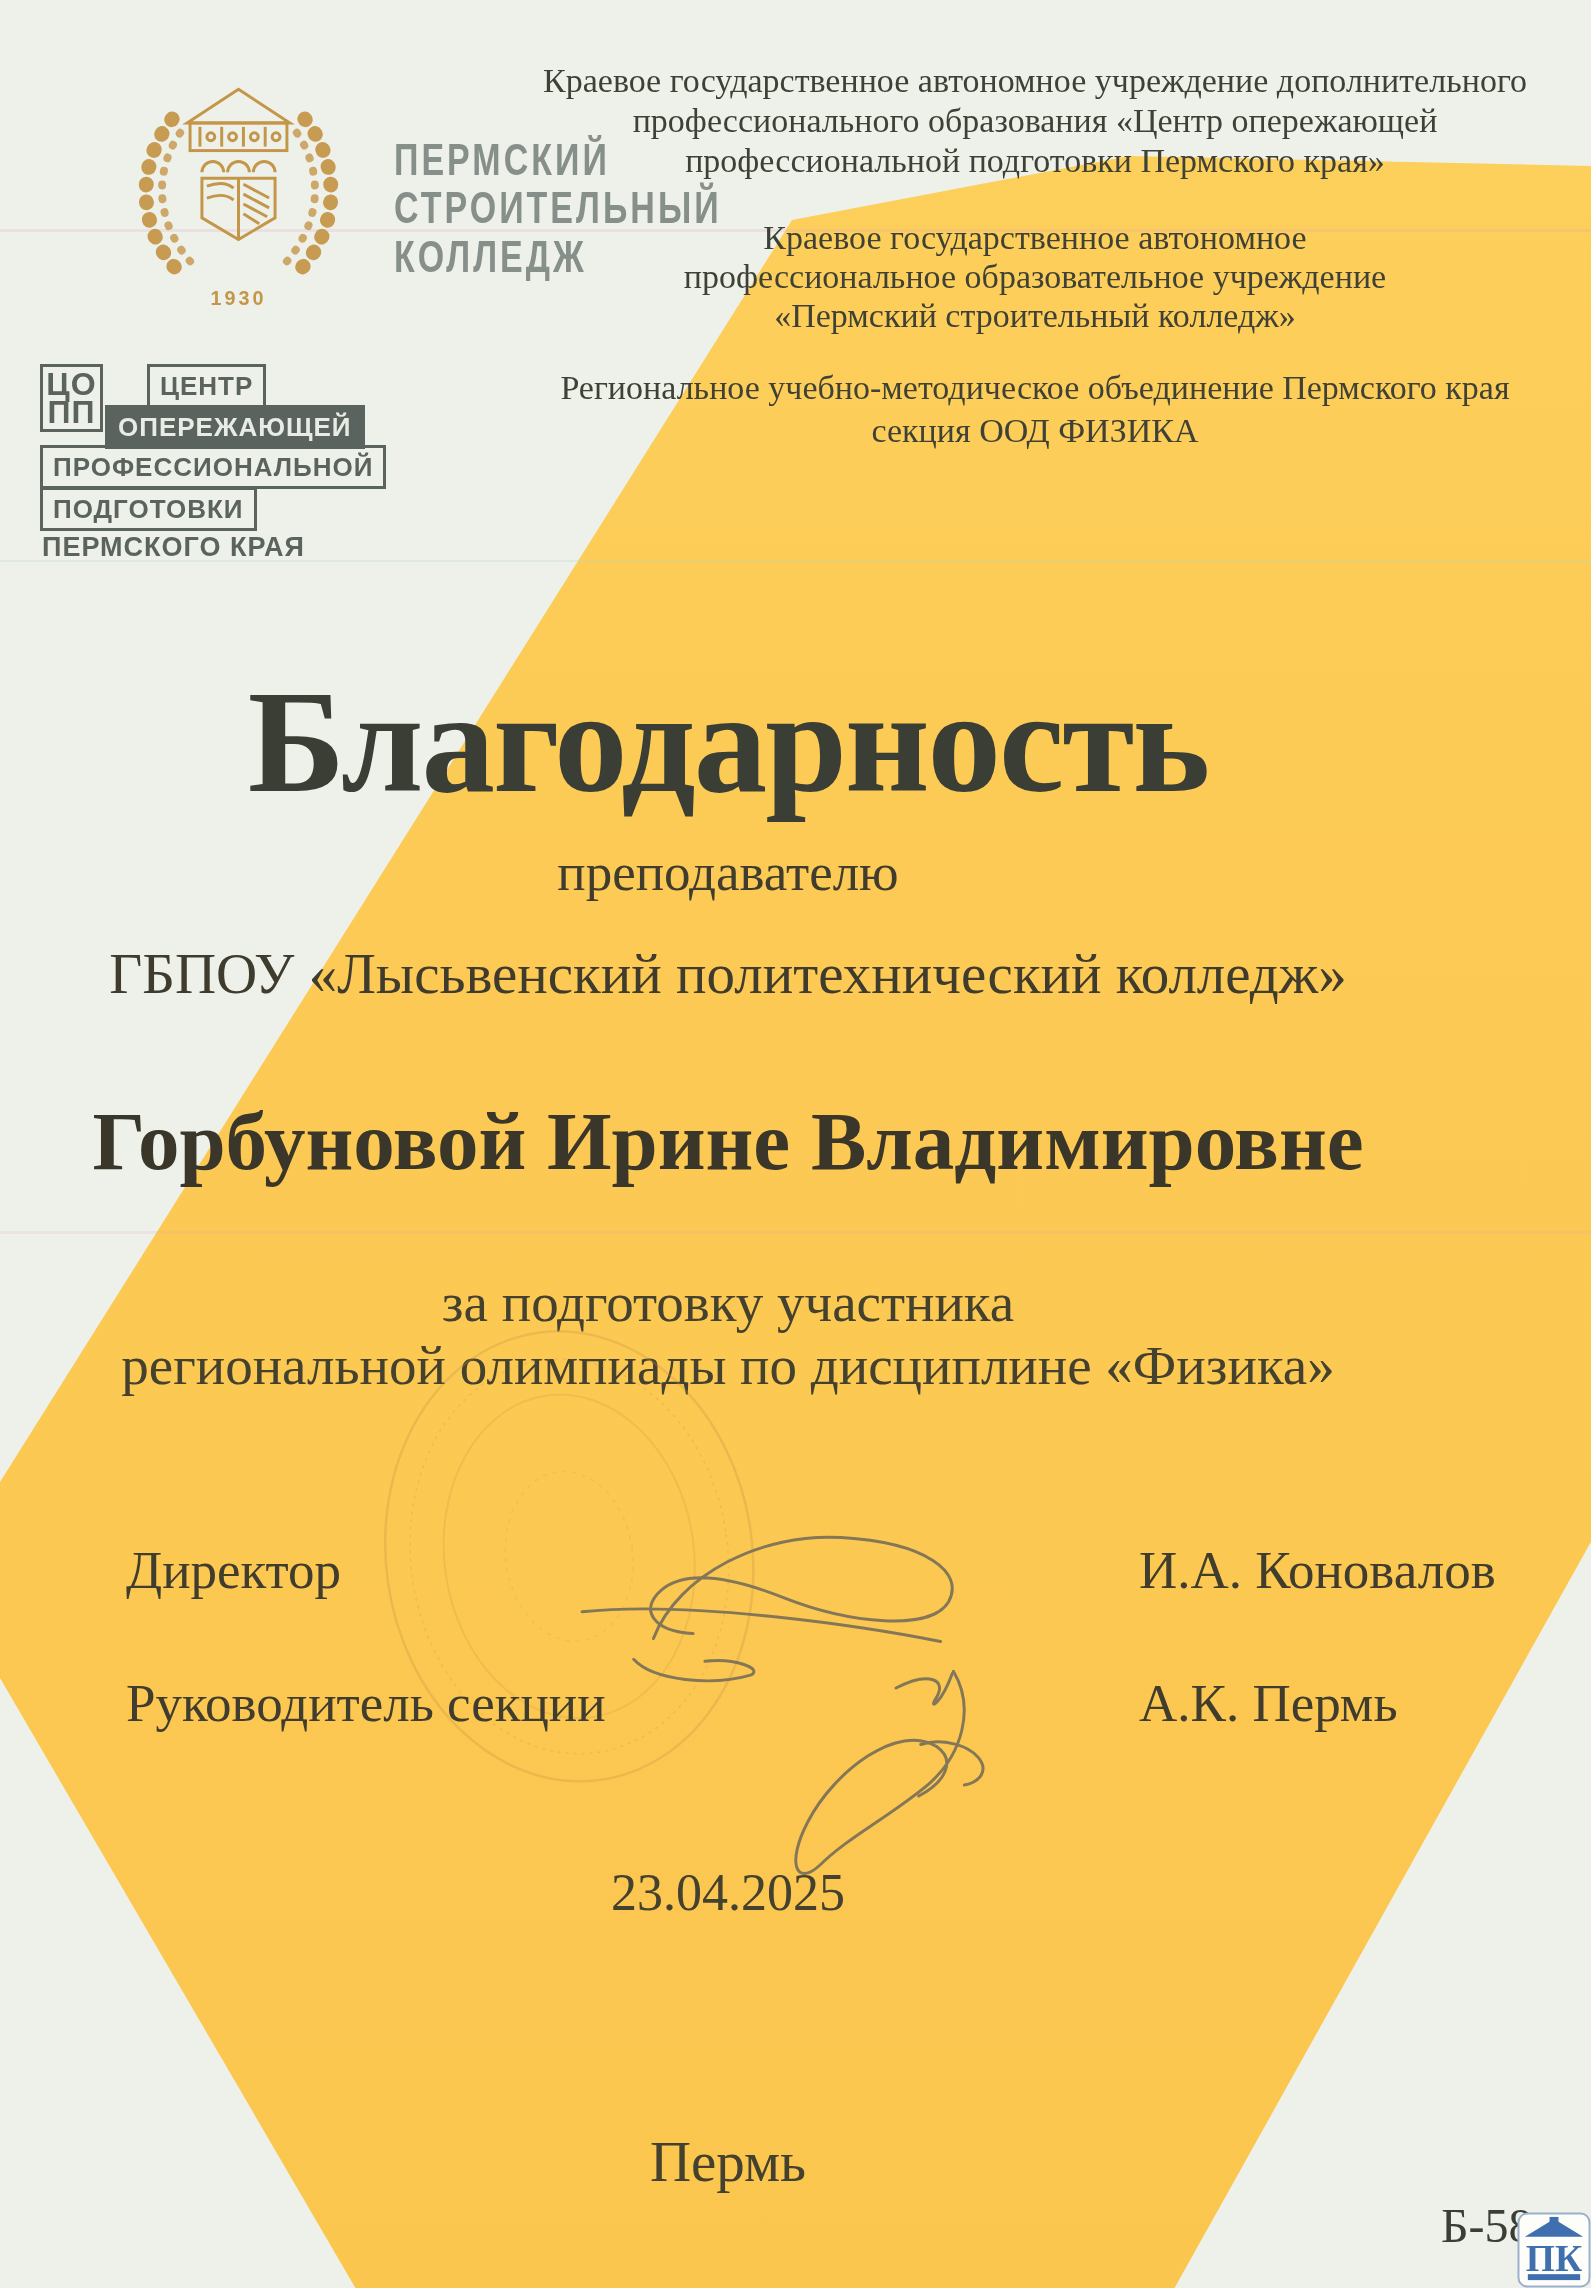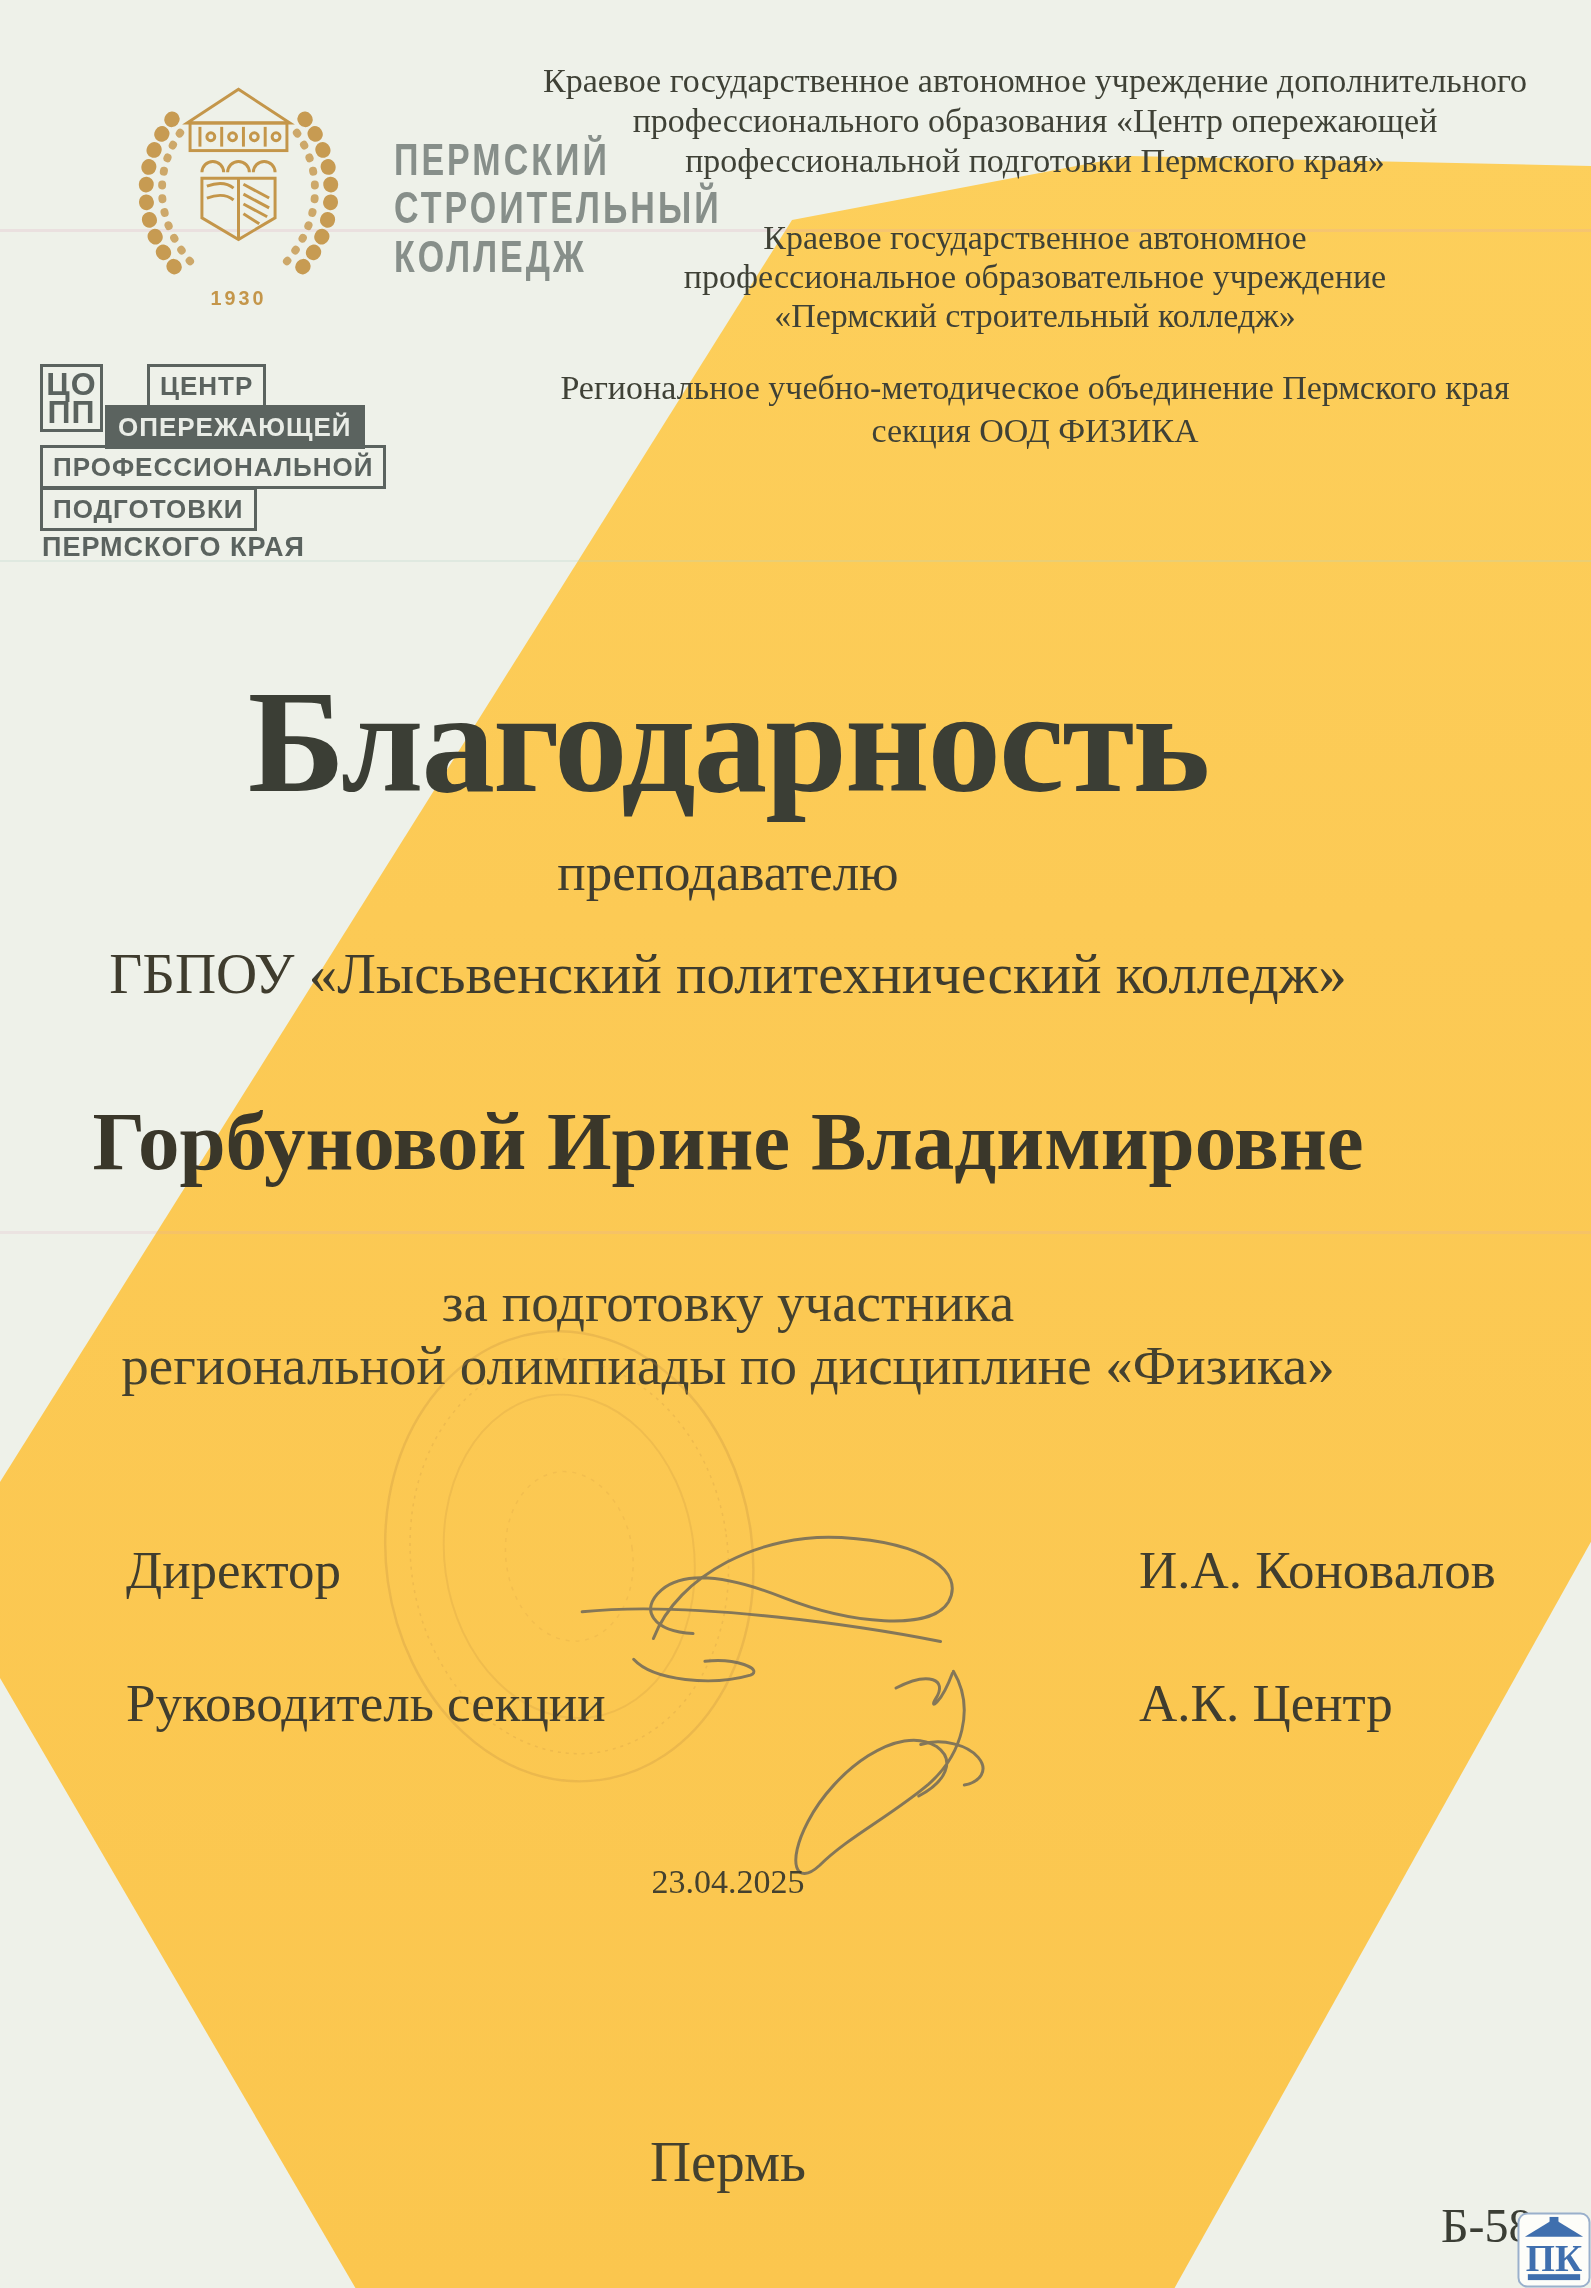--- a/index.html
+++ b/index.html
@@ -37,21 +37,21 @@
             line-height:28px; letter-spacing:1px; padding-top:3px;}
   .copp .tagline{position:absolute; left:2px; top:170px; font-size:27px; letter-spacing:1px;}
   .title{top:657px; font-size:147px; font-weight:bold; color:#3b3e35; letter-spacing:-2px;}
   .subtitle{top:842px; font-size:53px; color:#403d2f;}
   .institution{top:941px; font-size:57px; color:#3f3c2e;}
   .recipient{top:1093px; font-size:83px; font-weight:bold; color:#3a372a;}
   .reason{top:1271px; font-size:55px; line-height:63px; color:#44412f;}
   .sig-row{left:0; width:1592px; font-size:53px; color:#403d2e;}
   .sig-role{position:absolute; left:126px; white-space:nowrap;}
   .sig-name{position:absolute; left:1124px; white-space:nowrap;margin-left:15px;}
-  .date-line{top:1863px; font-size:34px; color:#44412f;}
+  .date-line{top:1863px; font-size:52px; color:#44412f;}
   .city-line{top:2129px; font-size:57px; color:#44412f;}
   .code{left:1441px; top:2198px; font-size:48px; color:#3b3e35;}
   .overlay-svg{position:absolute; left:0; top:0; pointer-events:none;}
 </style>
 </head>
 <body>
 
 <div class="page">
 
   <div class="yellow-shape"></div>
@@ -159,21 +159,21 @@
       <path d="M930,1762 C952,1755 978,1763 988,1775 C999,1788 990,1800 974,1803"></path>
     </g>
   </svg>
 
   <div class="abs sig-row" style="top:1540px;">
     <span class="sig-role">Директор</span>
     <span class="sig-name">И.А. Коновалов</span>
   </div>
   <div class="abs sig-row" style="top:1673px;">
     <span class="sig-role">Руководитель секции</span>
-    <span class="sig-name">А.К. Центр</span>
+    <span class="sig-name">А.К. Пермь</span>
   </div>
 
   <div class="abs ctr date-line">23.04.2025</div>
   <div class="abs ctr city-line">Пермь</div>
   <div class="abs code">Б-58</div>
 
   <svg class="abs" style="left:1517px; top:2212px;" width="74" height="76" viewBox="0 0 75 77">
     <rect x="1.5" y="1.5" width="72" height="74" rx="9" fill="#fdfdf9" stroke="#9ab0cc" stroke-width="2"></rect>
     <rect x="33" y="5" width="9" height="7" fill="#3f6fae"></rect>
     <polygon points="37.5,7 8,25 67,25" fill="#3f6fae"></polygon>

